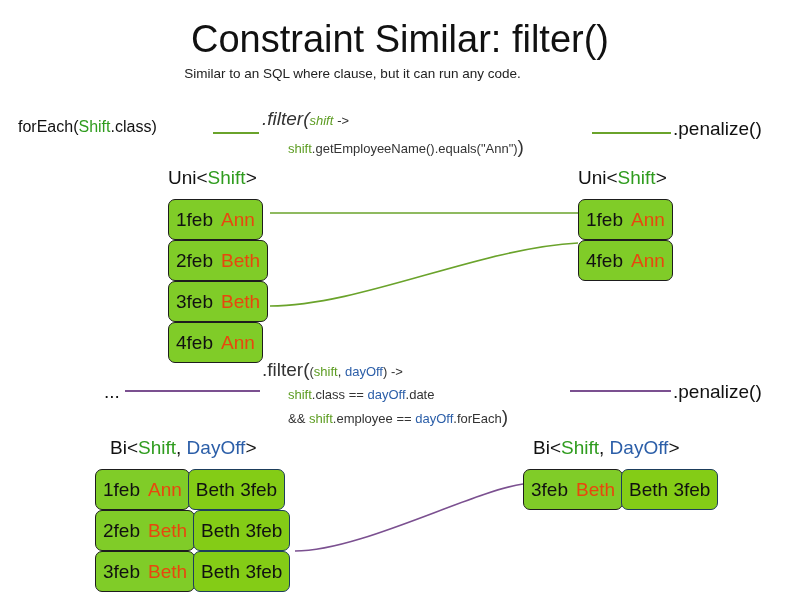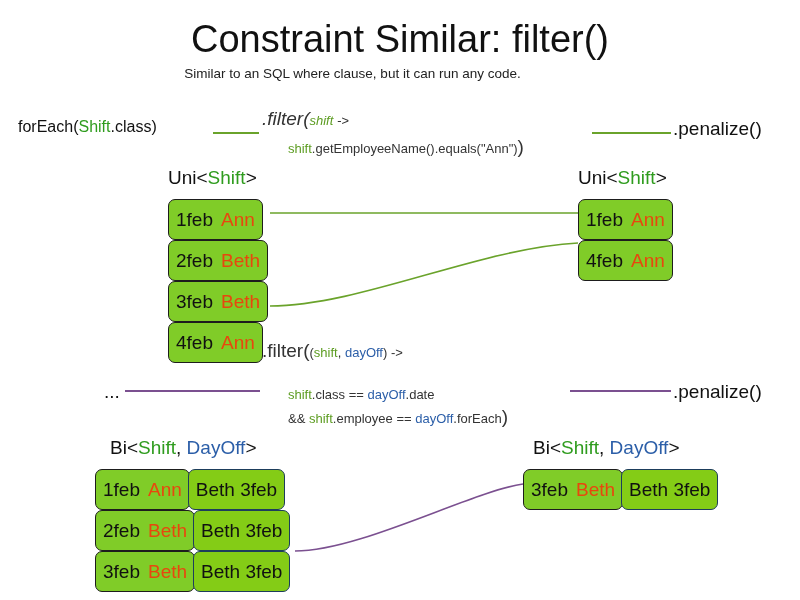--- a/index.html
+++ b/index.html
@@ -69,21 +69,21 @@
     font-size: 19px;
     color: #111111;
   }
   #penalize-bottom {
     left: 673px; top: 381px;
     font-size: 19px;
     color: #111111;
     white-space: nowrap;
   }
   #filter-bot-1 {
-    left: 262px; top: 340px;
+    left: 262px; top: 359px;
     font-size: 19px;
   }
   #filter-bot-1 .small { font-size: 13px; }
   #filter-bot-2 {
     left: 288px; top: 387px;
     font-size: 13px;
   }
   #filter-bot-3 {
     left: 288px; top: 406px;
     font-size: 13px;

